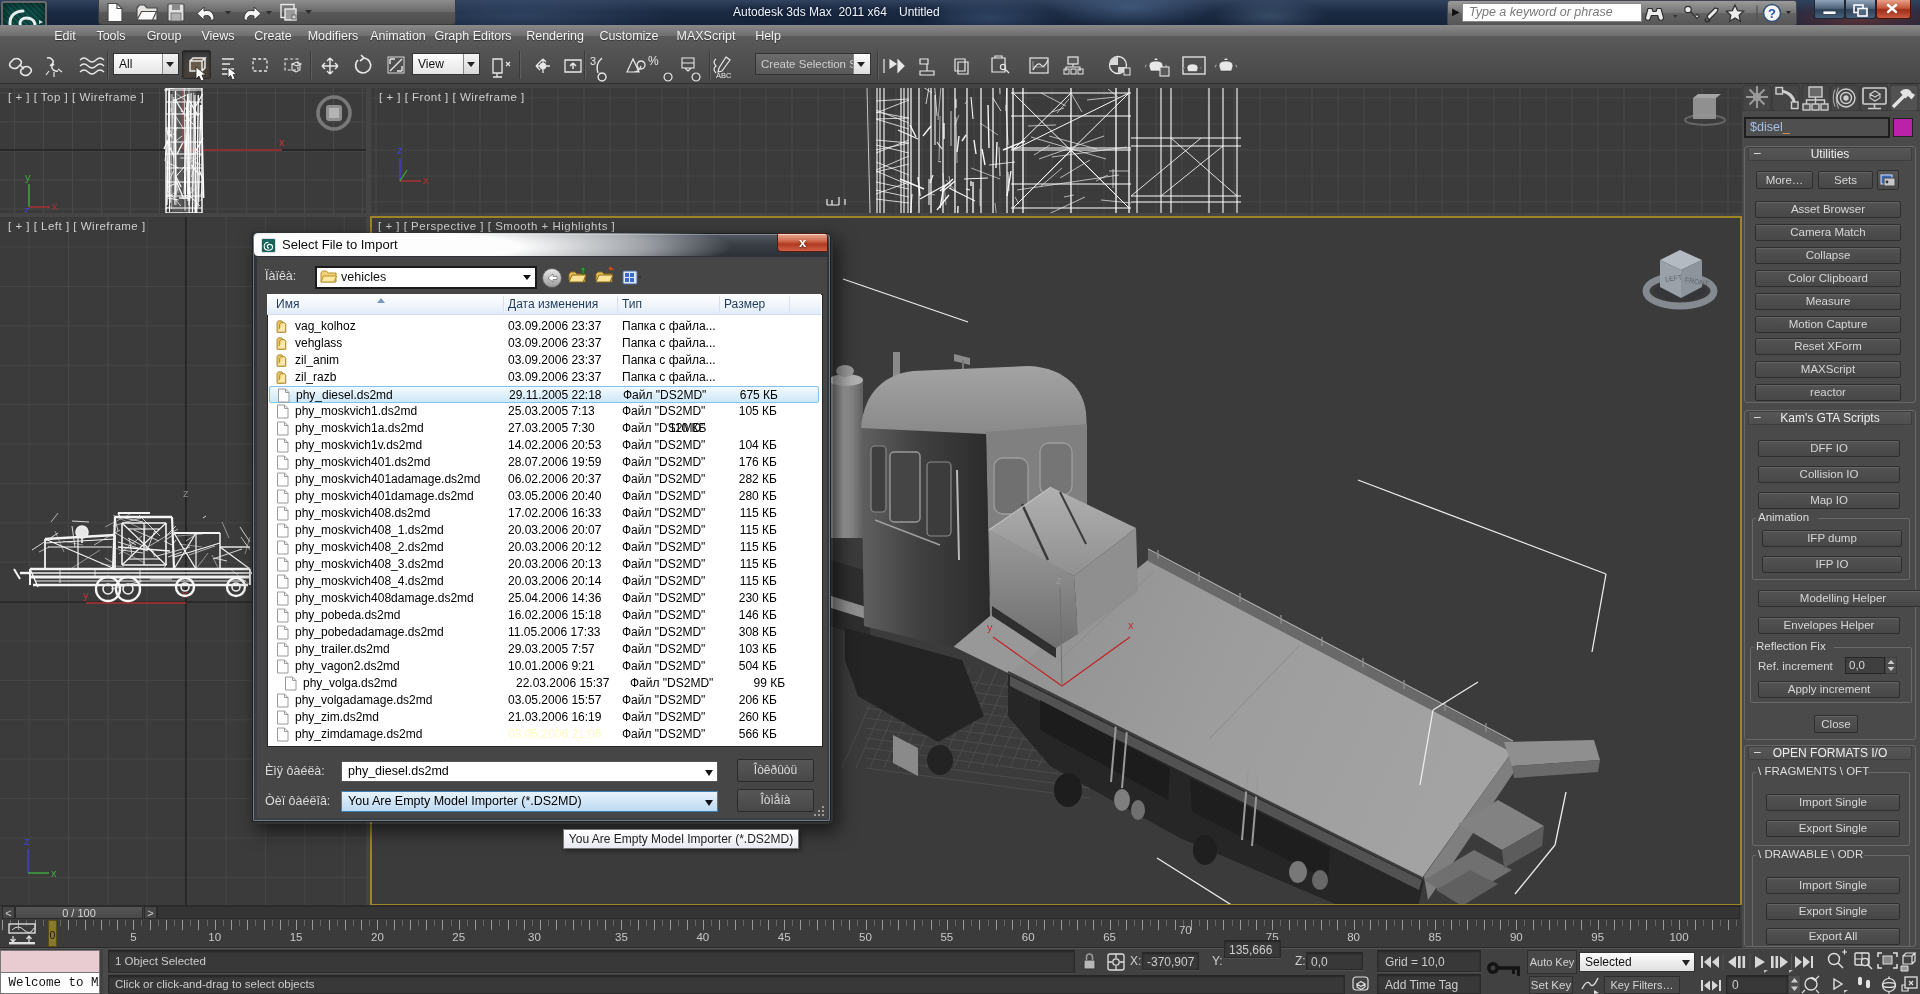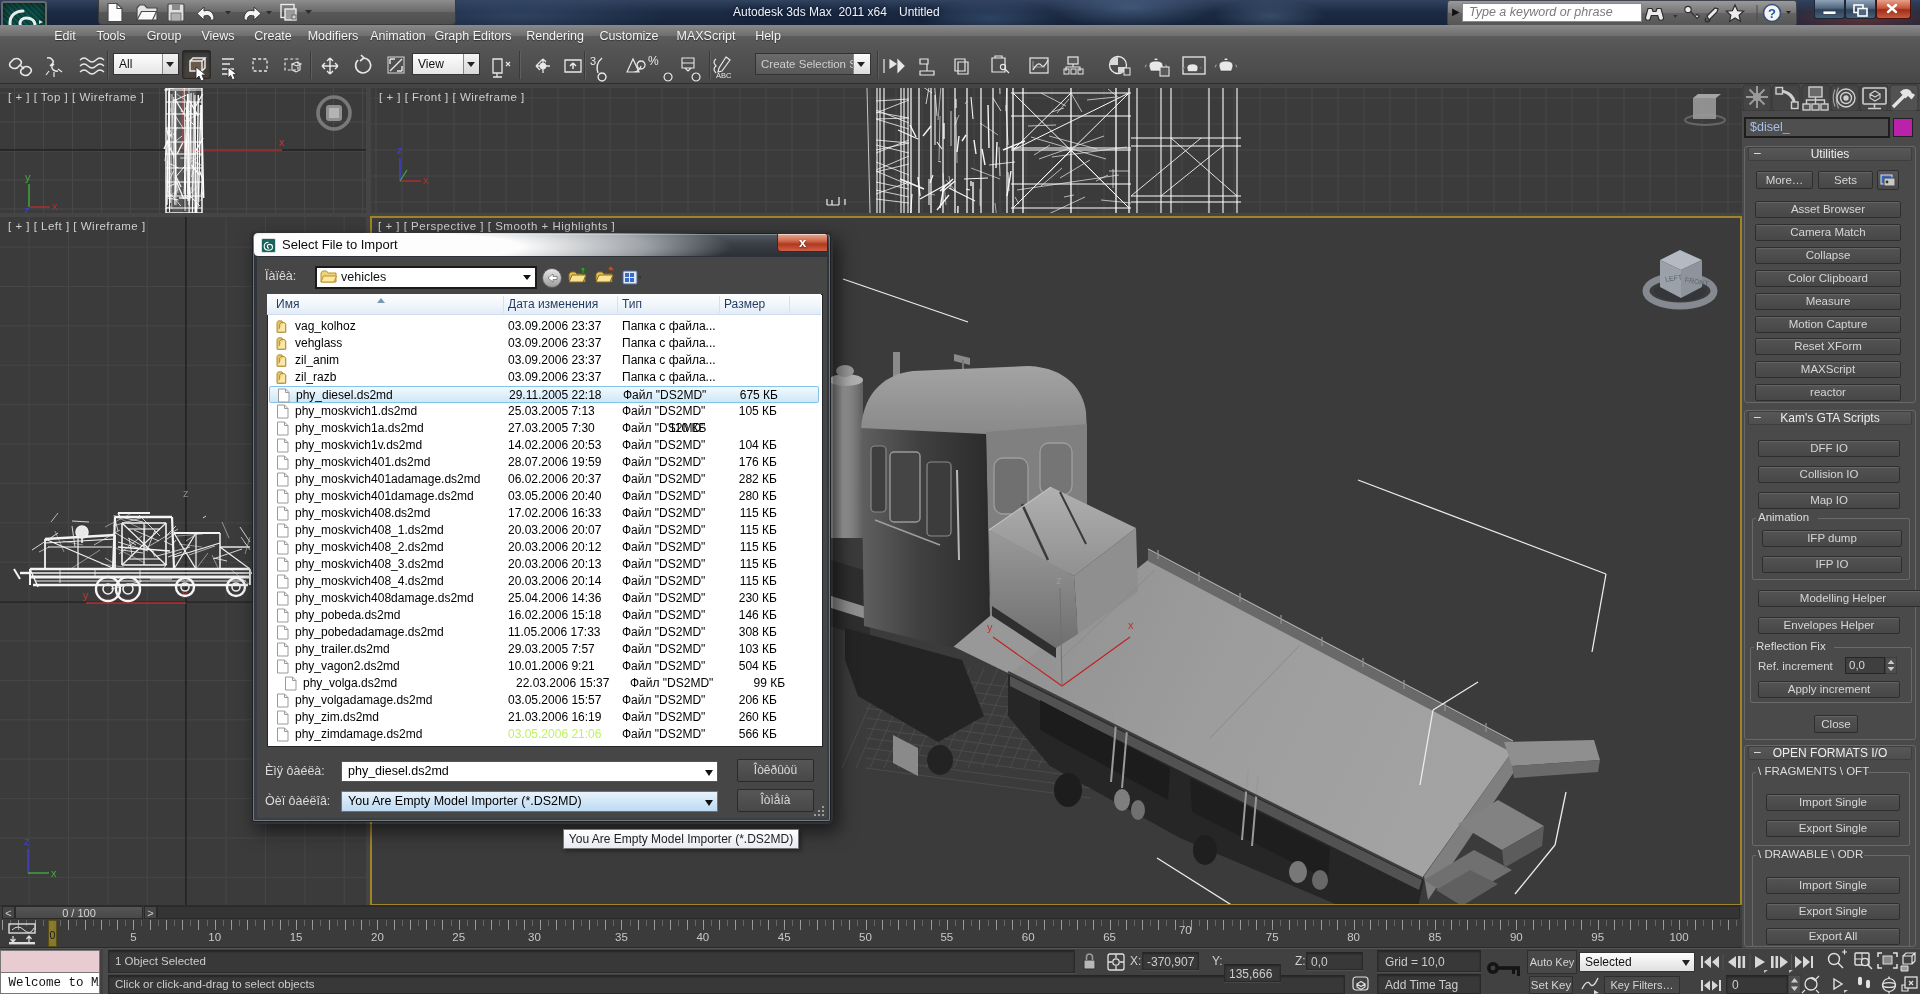--- a/index.html
+++ b/index.html
@@ -857,21 +857,21 @@
       <circle cx="36" cy="11" r="3.2"></circle>
       <path d="M36 3 v4 M36 15 v4 M28 11 h4 M40 11 h4"></path>
     </g>
   </svg>
 <div class="abs" style="left:1130px;top:953px;width:14px;height:17px;color:#cfcfcf;font-size:12px;line-height:17px">X:</div>
 <div class="abs" style="left:1212px;top:953px;width:14px;height:17px;color:#cfcfcf;font-size:12px;line-height:17px">Y:</div>
 <div class="abs" style="left:1295px;top:953px;width:14px;height:17px;color:#cfcfcf;font-size:12px;line-height:17px">Z:</div>
 <div class="sunk" style="left:1142px;top:952px;width:57px;height:18px;">
     <span style="position:absolute;left:4px;top:2px;font-size:12px">-370,907</span>
   </div>
-<div class="sunk" style="left:1224px;top:940px;width:57px;height:18px;margin-top:24px;">
+<div class="sunk" style="left:1224px;top:940px;width:57px;height:18px;">
     <span style="position:absolute;left:4px;top:2px;font-size:12px">135,666</span>
   </div>
 <div class="sunk" style="left:1306px;top:952px;width:57px;height:18px;">
     <span style="position:absolute;left:4px;top:2px;font-size:12px">0,0</span>
   </div>
 <div class="sunk" style="left:1377px;top:950px;width:104px;height:22px;">
     <span style="position:absolute;left:7px;top:4px;font-size:12px">Grid = 10,0</span>
   </div>
 <div class="sunk" style="left:1377px;top:974px;width:104px;height:20px;">
     <span style="position:absolute;left:7px;top:3px;font-size:12px">Add Time Tag</span>
@@ -1251,21 +1251,21 @@
       <span class="abs" style="left:239px;top:1px;color:#000;font-size:12px;white-space:pre">21.03.2006 16:19</span>
       <span class="abs" style="left:353px;top:1px;color:#000;font-size:12px;white-space:pre">Файл "DS2MD"</span>
       <span class="abs" style="left:400px;top:1px;width:108px;text-align:right;color:#000;font-size:12px;white-space:pre">260 КБ</span>
     </div>
     <div class="abs" style="left:2px;top:432px;width:550px;height:17px;">
       <span class="abs" style="left:7px;top:1px"><svg width="13" height="15" viewBox="0 0 13 15">
           <path d="M1.5 1 h7 l3.5 3.5 V14 h-10.5z" fill="#fff" stroke="#9a9a9a"></path>
           <path d="M8.5 1 v3.5 H12" fill="none" stroke="#9a9a9a"></path>
         </svg></span>
       <span class="abs" style="left:26px;top:1px;color:#000;font-size:12px;white-space:pre">phy_zimdamage.ds2md</span>
-      <span class="abs" style="left:239px;top:1px;color:#bef264;font-size:12px;white-space:pre">03.05.2006 21:06</span>
+      <span class="abs" style="left:239px;top:1px;color:#fef9c3;font-size:12px;white-space:pre">03.05.2006 21:06</span>
       <span class="abs" style="left:353px;top:1px;color:#000;font-size:12px;white-space:pre">Файл "DS2MD"</span>
       <span class="abs" style="left:400px;top:1px;width:108px;text-align:right;color:#000;font-size:12px;white-space:pre">566 КБ</span>
     </div>
   </div>
 <div class="abs" style="left:265px;top:764px;width:70px;height:16px;color:#dcdcdc;font-size:12.5px;white-space:pre">Èìÿ ôàéëà:</div>
 <div class="abs" style="left:341px;top:761px;width:377px;height:21px;background:#fff;border:1px solid #555">
     <span style="position:absolute;left:6px;top:2px;color:#000;font-size:12.5px">phy_diesel.ds2md</span>
     <div style="position:absolute;right:4px;top:8px;width:0;height:0;border:4.5px solid transparent;border-top:6px solid #111"></div>
   </div>
 <div class="abs" style="left:737px;top:759px;width:77px;height:23px;background:linear-gradient(#565656,#484848);border:1px solid #2a2a2a;border-radius:2px;color:#d8d8d8;font-size:12px;text-align:center;line-height:21px">Îòêðûòü</div>

